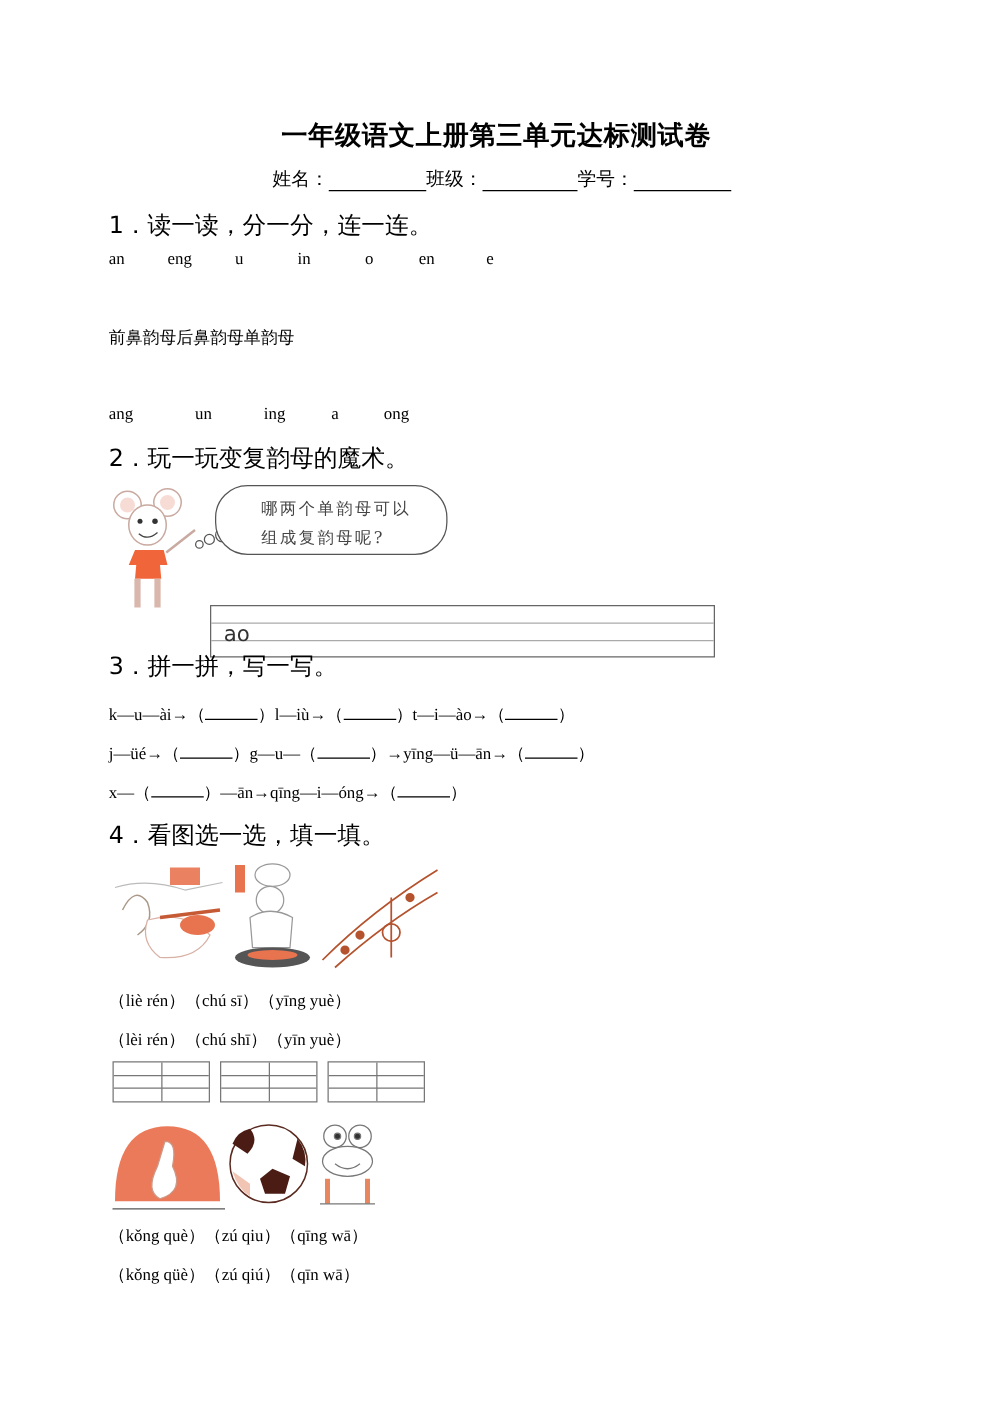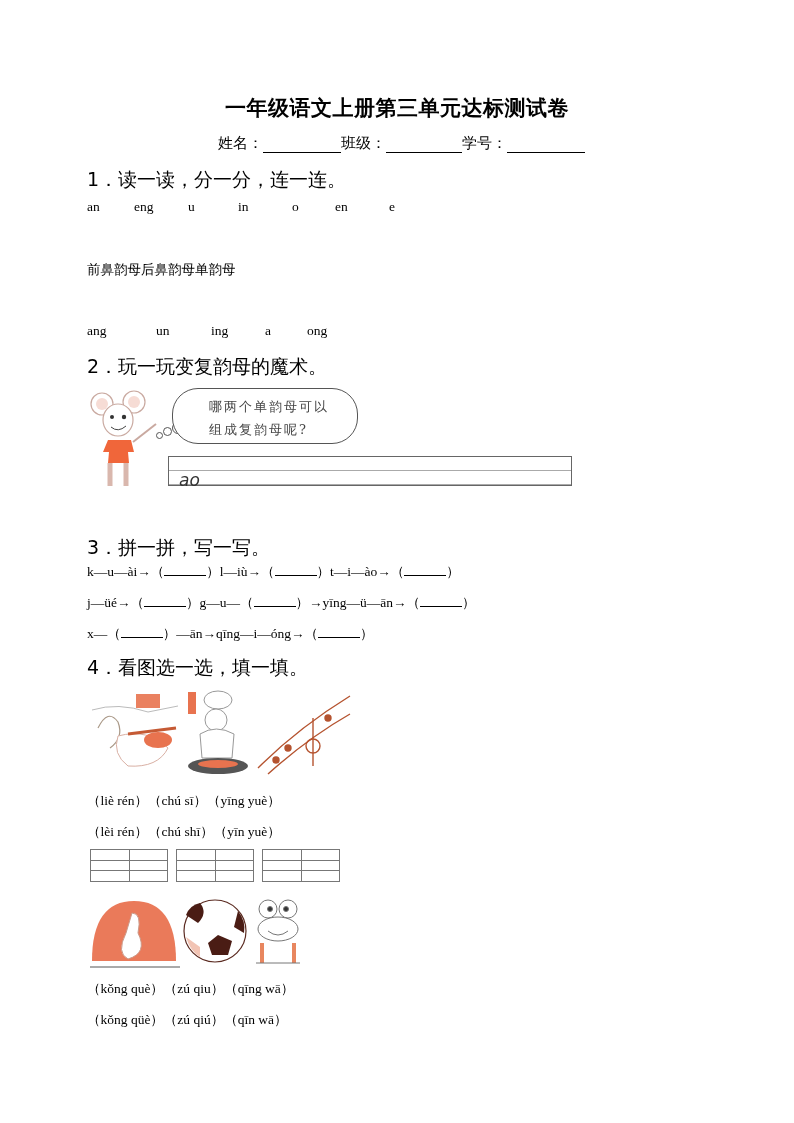--- a/index.html
+++ b/index.html
@@ -8,21 +8,21 @@
   .abs { position:absolute; white-space:nowrap; }
   .title { left:0; width:794px; top:94px; text-align:center; font-family:Liberation Sans, sans-serif;
            font-weight:bold; font-size:21px; letter-spacing:0.5px; }
   .info { top:134px; left:218px; font-family:"DejaVu Sans", sans-serif; font-size:15px; }
   .info .blank { display:inline-block; border-bottom:1px solid #000; height:14px; vertical-align:bottom; }
   .q { font-family:"DejaVu Sans", sans-serif; font-size:19px; left:87px; }
   .py { font-family:"Liberation Serif", serif; font-size:13.5px; }
   .zh { font-family:"DejaVu Sans", sans-serif; font-size:13.5px; }
   .line { font-family:"Liberation Serif", serif; font-size:13.5px; left:87px; }
   .line .ul { display:inline-block; border-bottom:1px solid #000; width:42px; height:11px; }
-  .fourline { left:168px; top:456px; width:404px; height:30px; border:1.2px solid #666; box-sizing:border-box;font-style:italic; }
+  .fourline { left:168px; top:484px; width:404px; height:42px; border:1.2px solid #666; box-sizing:border-box; }
   .fourline .ln { position:absolute; left:0; right:0; height:0; border-top:1px solid #aaa; }
   .fourline .txt { position:absolute; left:10px; top:13px; font-family:"DejaVu Sans", sans-serif; font-size:17px; color:#333; }
   .bubble { left:172px; top:388px; width:184px; height:54px; border:1.4px solid #555; border-radius:26px; background:#fff; }
   .bubble .bt { position:absolute; left:16px; font-family:"DejaVu Serif", serif; font-size:13px; color:#444; letter-spacing:2px;padding-left:20px; }
   .dot { border:1.2px solid #555; border-radius:50%; background:#fff; }
   .grid { top:849px; width:78px; height:33px; border:1.3px solid #777; box-sizing:border-box; }
   .grid .h { position:absolute; left:0; right:0; border-top:1px solid #777; }
   .grid .v { position:absolute; top:0; bottom:0; left:50%; border-left:1px solid #777; }
   .pic { position:absolute; }
 </style>
@@ -71,21 +71,21 @@
 <div class="abs bubble">
   <div class="bt" style="top:9px">哪两个单韵母可以</div>
   <div class="bt" style="top:32px">组成复韵母呢?</div>
 </div>
 <div class="abs fourline">
   <div class="ln" style="top:13px"></div>
   <div class="ln" style="top:27px"></div>
   <div class="txt">ao</div>
 </div>
 
-<div class="abs q" style="top:535px">3．拼一拼，写一写。</div>
+<div class="abs q" style="top:520px">3．拼一拼，写一写。</div>
 <div class="abs line" style="top:563px">
   <span>k—u—ài→（</span><span class="ul"></span><span>）l—iù→（</span><span class="ul"></span><span>）t—i—ào→（</span><span class="ul"></span><span>）</span>
 </div>
 <div class="abs line" style="top:594px">
   <span>j—üé→（</span><span class="ul"></span><span>）g—u—（</span><span class="ul"></span><span>）→yīng—ü—ān→（</span><span class="ul"></span><span>）</span>
 </div>
 <div class="abs line" style="top:625px">
   <span>x—（</span><span class="ul"></span><span>）—ān→qīng—i—óng→（</span><span class="ul"></span><span>）</span>
 </div>
 

